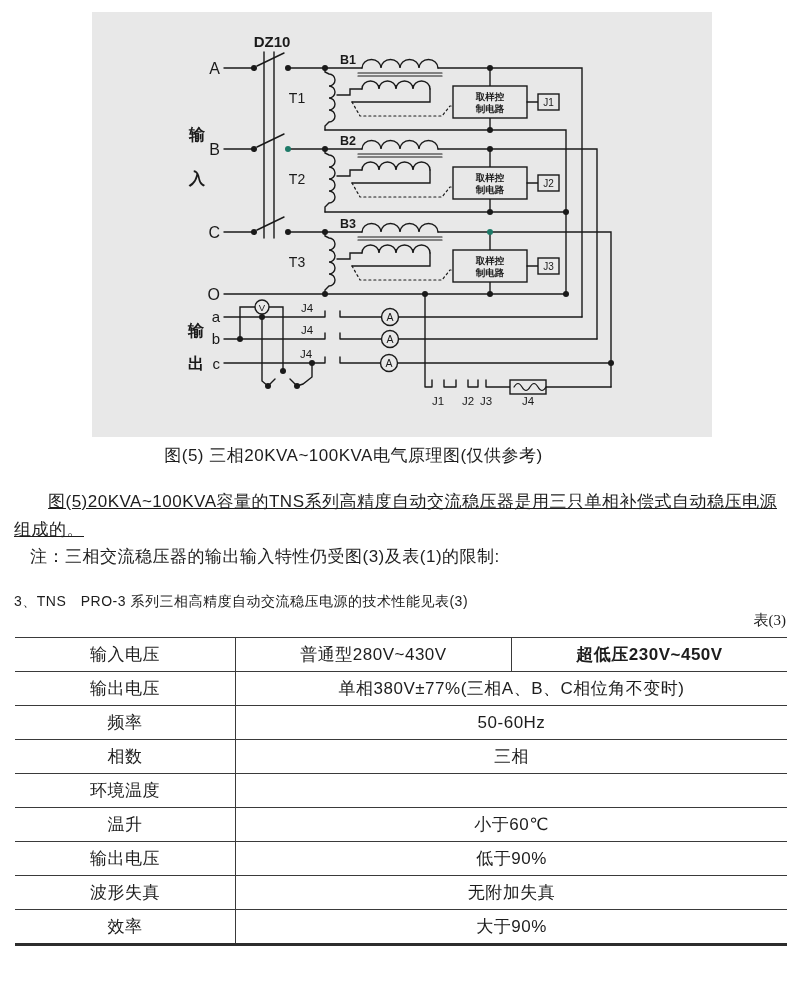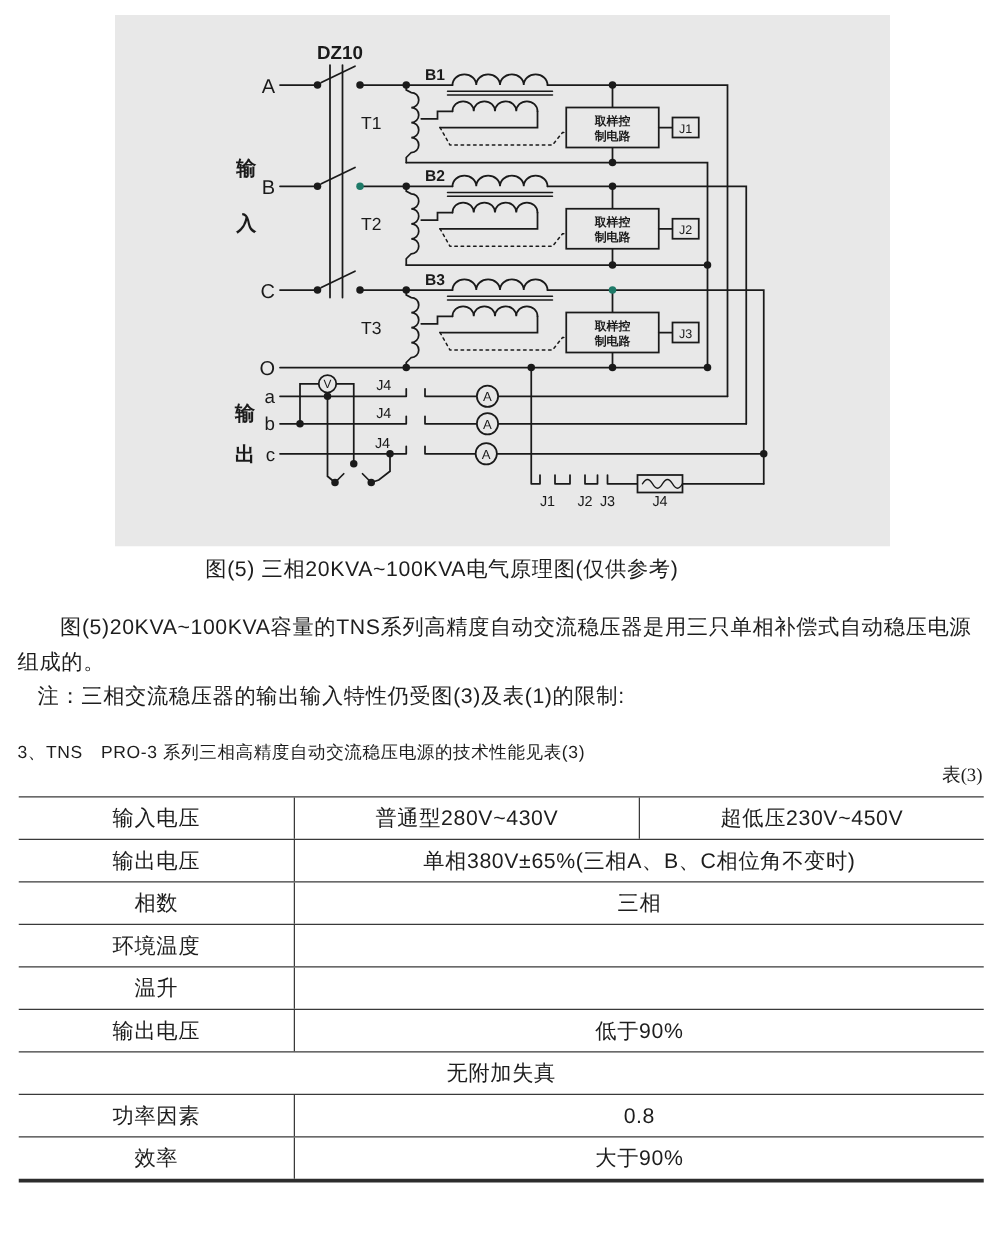--- a/index.html
+++ b/index.html
@@ -4,29 +4,29 @@
 <style>
   html,body{margin:0;padding:0;}
   body{
     width:800px;height:1006px;position:relative;background:#ffffff;
     font-family:"Liberation Sans","DejaVu Sans",sans-serif;color:#1d1d1d;overflow:hidden;
   }
   .diagram-panel{position:absolute;left:92px;top:12px;width:620px;height:425px;background:#e8e8e8;}
   svg.fig{position:absolute;left:0;top:0;}
   svg.fig text{font-family:"Liberation Sans","DejaVu Sans",sans-serif;fill:#1a1a1a;}
   .caption{position:absolute;top:444px;left:0;width:707px;text-align:center;font-size:17px;letter-spacing:0.5px;}
-  .para{position:absolute;top:488px;left:14px;width:772px;font-size:17px;line-height:28px;text-indent:2em;letter-spacing:0.5px;}
+  .para{position:absolute;top:488px;left:14px;width:772px;font-size:17px;line-height:28px;text-indent:2em;letter-spacing:0.5px;text-decoration:underline;}
   .note{position:absolute;top:545px;left:30px;width:760px;font-size:17px;letter-spacing:0.5px;}
   .heading{position:absolute;top:593px;left:14px;width:772px;font-size:14px;letter-spacing:0.5px;white-space:pre-wrap;}
   .table-tag{position:absolute;top:611px;right:14px;font-size:15px;font-family:Liberation Serif, serif;}
   .spec-table{position:absolute;left:15px;top:637px;width:772px;border-bottom:3px solid #2d2d2d;}
   .t-row{display:flex;height:33px;border-top:1.6px solid #3a3a3a;font-size:17px;letter-spacing:0.5px;}
   .t-label{width:220px;display:flex;align-items:center;justify-content:center;border-right:1.6px solid #3a3a3a;}
   .t-value{flex:1;display:flex;align-items:center;justify-content:center;}
-  .t-value + .t-value{border-left:1.6px solid #3a3a3a;}
+  .t-value + .t-value{border-left:1.6px solid #3a3a3a;font-weight:bold;}
 </style>
 </head>
 <body>
 
 <div class="diagram-panel"></div>
 
 <svg class="fig" width="800" height="445" viewBox="0 0 800 445">
   <g stroke="#1a1a1a" stroke-width="1.4" fill="none" stroke-linecap="round">
 
     <g>
@@ -185,40 +185,42 @@
 <div class="table-tag">表(3)</div>
 
 <div class="spec-table">
   <div class="t-row">
     <div class="t-label">输入电压</div>
     <div class="t-value">普通型280V~430V</div>
     <div class="t-value">超低压230V~450V</div>
   </div>
   <div class="t-row">
     <div class="t-label">输出电压</div>
-    <div class="t-value">单相380V±65%(三相A、B、C相位角不变时)</div>
+    <div class="t-value">单相380V±77%(三相A、B、C相位角不变时)</div>
+  </div>
+  <div class="t-row">
+    <div class="t-label">频率</div>
+    <div class="t-value">50-60Hz</div>
   </div>
   <div class="t-row">
     <div class="t-label">相数</div>
     <div class="t-value">三相</div>
   </div>
   <div class="t-row">
     <div class="t-label">环境温度</div>
   </div>
   <div class="t-row">
     <div class="t-label">温升</div>
+    <div class="t-value">小于60℃</div>
   </div>
   <div class="t-row">
     <div class="t-label">输出电压</div>
     <div class="t-value">低于90%</div>
   </div>
   <div class="t-row">
+    <div class="t-label">波形失真</div>
     <div class="t-value">无附加失真</div>
-  </div>
-  <div class="t-row">
-    <div class="t-label">功率因素</div>
-    <div class="t-value">0.8</div>
   </div>
   <div class="t-row">
     <div class="t-label">效率</div>
     <div class="t-value">大于90%</div>
   </div>
 </div>
 
 </body></html>

